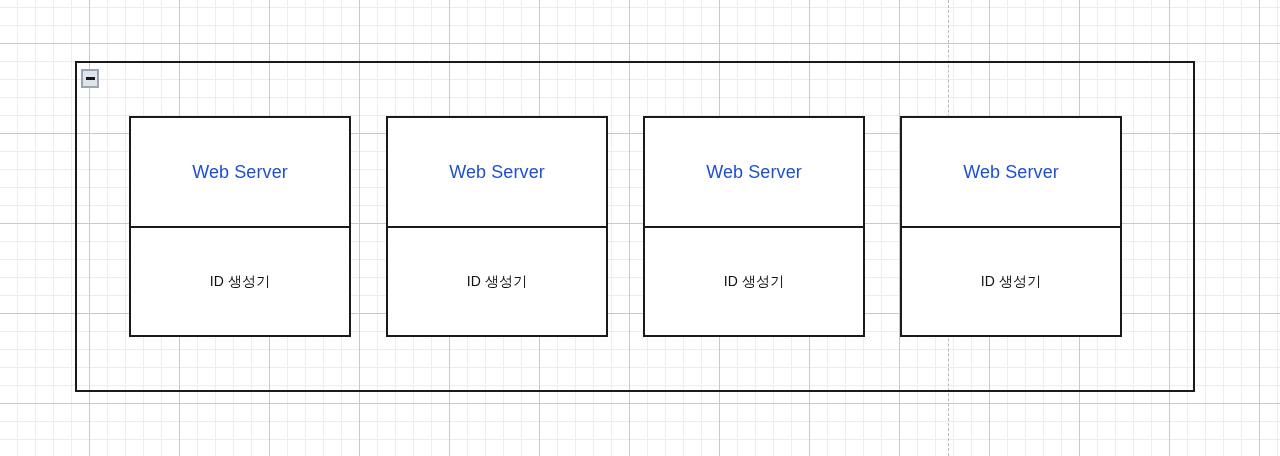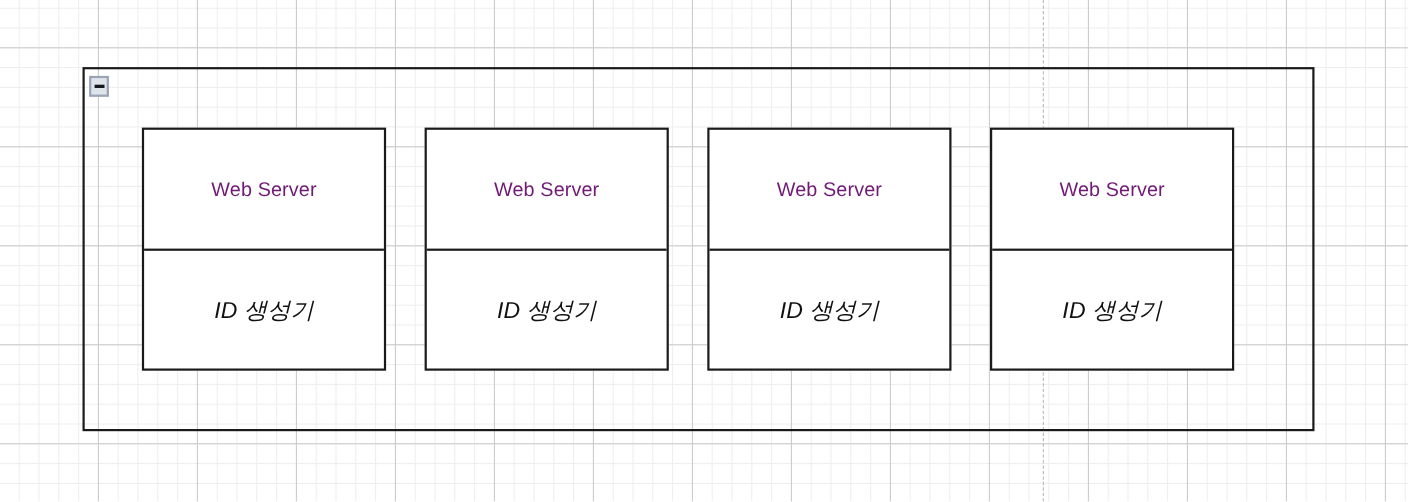--- a/index.html
+++ b/index.html
@@ -90,32 +90,31 @@
     flex-direction: column;
   }
   .node-title {
     height: 110px;
     box-sizing: border-box;
     border-bottom: 2px solid #1a1a1a;
     display: flex;
     align-items: center;
     justify-content: center;
     font-size: 18px;
-    color: #701a75;
+    color: #1d4ed8;
     letter-spacing: 0.1px;
   }
   .node-body {
     flex: 1;
     display: flex;
     align-items: center;
     justify-content: center;
-    font-size: 21px;
+    font-size: 14px;
     color: #111111;
     letter-spacing: 0.1px;
-    font-style: italic;
   }
 
   #node-1 { left: 129px; }
   #node-2 { left: 386px; }
   #node-3 { left: 643px; }
   #node-4 { left: 900px; }
 </style>
 </head>
 <body>
 

